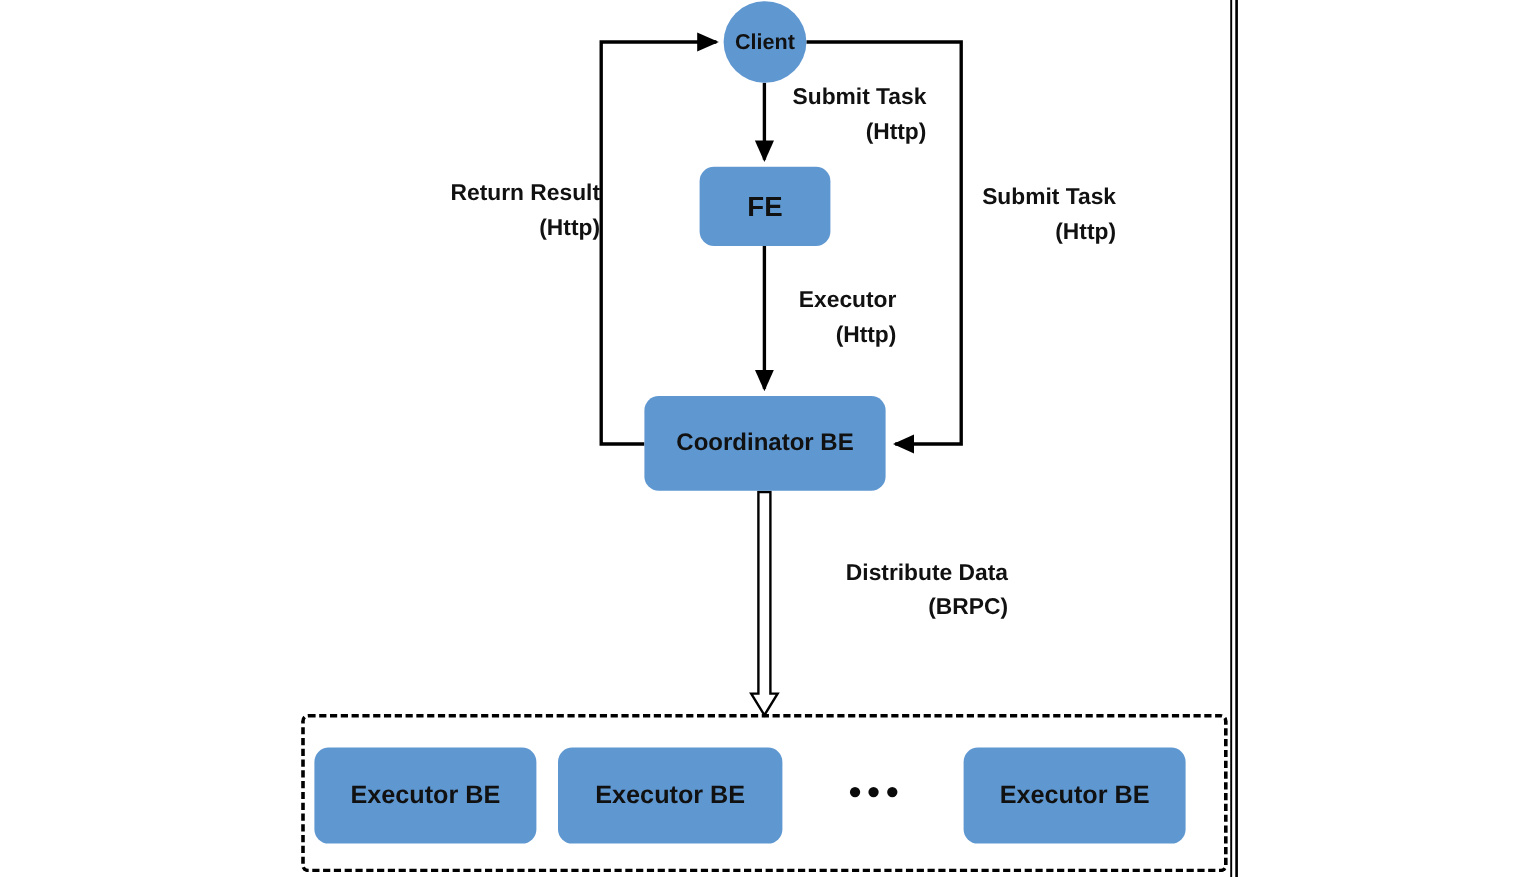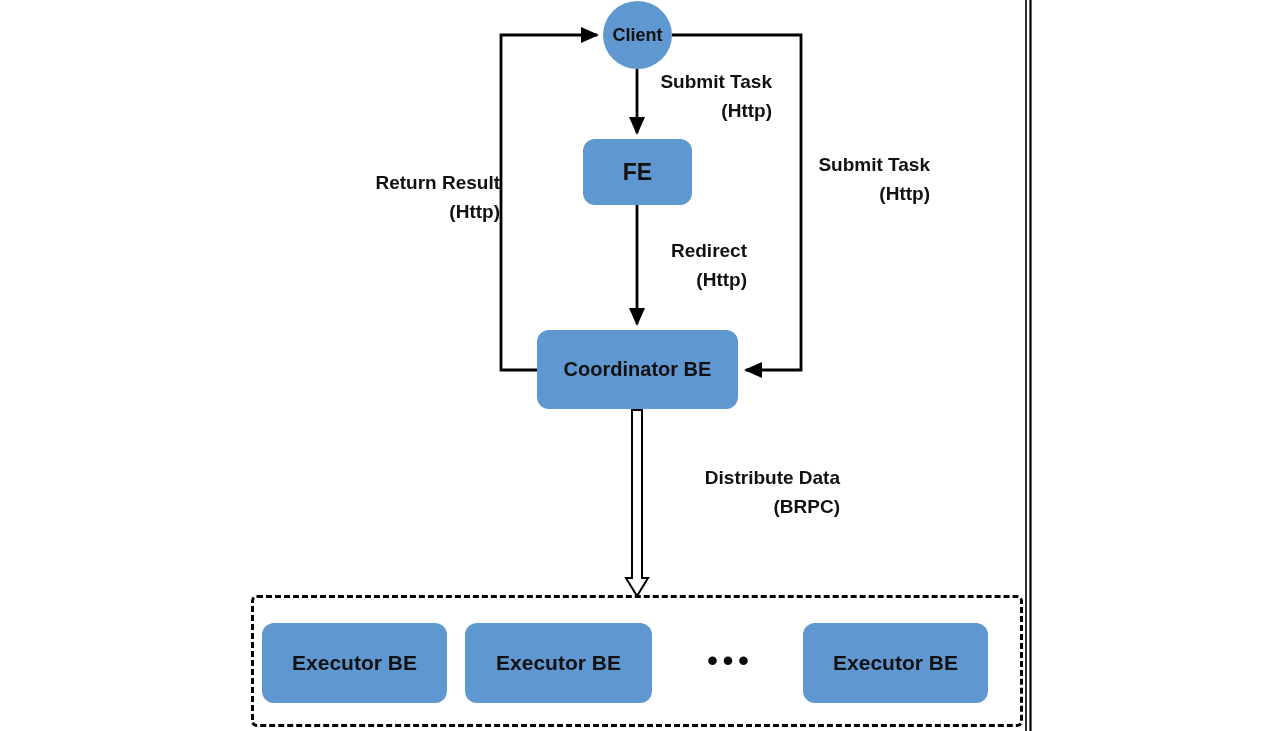--- a/index.html
+++ b/index.html
@@ -64,21 +64,21 @@
     position: absolute;
     color: var(--text, #111111);
     font-weight: bold;
     font-size: 19px;
     line-height: 29px;
     text-align: right;
     white-space: nowrap;
   }
   .lbl-submit-top    { left: 640px; top: 67px;  width: 132px; }
   .lbl-redirect      { left: 623px; top: 236px; width: 124px; }
-  .lbl-return-result { left: 355px; top: 147px; width: 145px; margin-top: 21px; }
+  .lbl-return-result { left: 355px; top: 147px; width: 145px; }
   .lbl-submit-right  { left: 798px; top: 150px; width: 132px; }
   .lbl-distribute    { left: 662px; top: 463px; width: 148px; margin-left: 30px; }
 </style>
 </head>
 <body>
 
 <div class="stage">
 
   <svg class="wires" viewBox="0 0 1280 731" xmlns="http://www.w3.org/2000/svg">
     <defs>
@@ -128,21 +128,21 @@
   <div class="node rect node-exec3">
     <span>Executor BE</span>
   </div>
 
   <div class="edge-label lbl-submit-top">
     <div>Submit Task</div>
     <div>(Http)</div>
   </div>
 
   <div class="edge-label lbl-redirect">
-    <div>Redirect</div>
+    <div>Executor</div>
     <div>(Http)</div>
   </div>
 
   <div class="edge-label lbl-return-result">
     <div>Return Result</div>
     <div>(Http)</div>
   </div>
 
   <div class="edge-label lbl-submit-right">
     <div>Submit Task</div>

